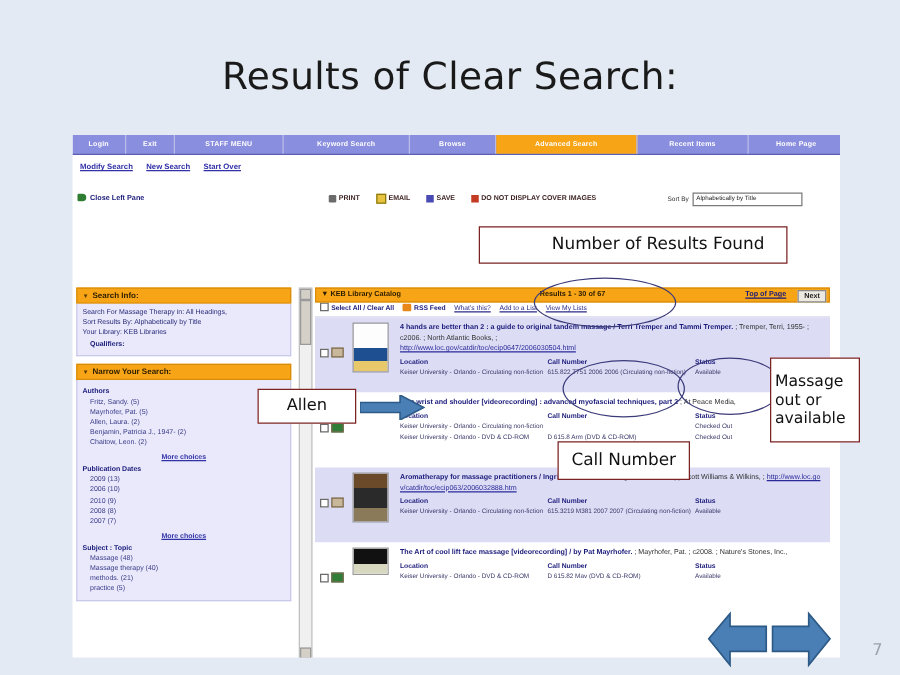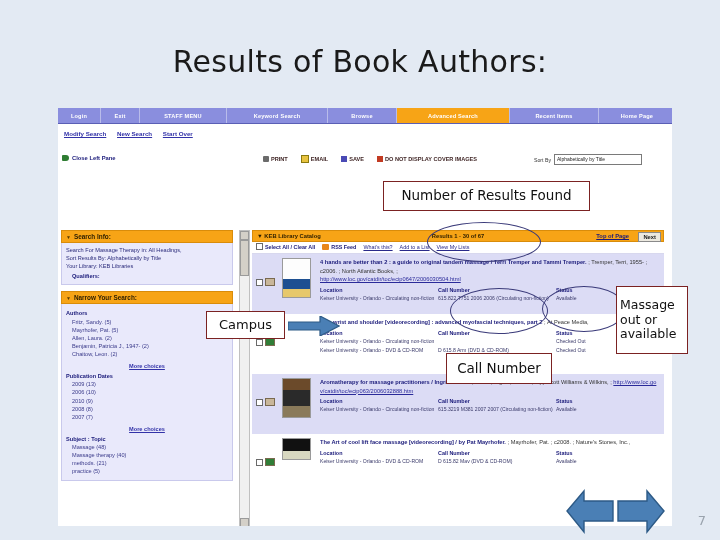--- a/index.html
+++ b/index.html
@@ -134,41 +134,41 @@
   .vals{display:flex;font-size:5.1px;color:#3a3a6a;margin-top:2px;line-height:1.4}
   .vals .c-loc,.vals .c-call,.vals .c-stat{font-weight:normal;color:#3a3a6a}
 
   
   .callout{
     position:absolute;background:#ffffff;border:1.5px solid #7b2222;
     color:#111;font-family:"DejaVu Sans", sans-serif;
     display:flex;align-items:center;justify-content:center;text-align:center;
     line-height:1.15;
   }
-  #co-results{left:383px;top:181px;width:205px;height:28px;font-size:13.5px;}
+  #co-results{left:383px;top:181px;width:205px;height:28px;font-size:13.5px;padding-left:40px;}
   #co-campus{left:206px;top:311px;width:77px;height:26px;font-size:13px;}
   #co-call{left:446px;top:353px;width:104px;height:29px;font-size:13.5px;}
   #co-checked{left:616px;top:286px;width:72px;height:68px;font-size:12.5px;justify-content:flex-start;text-align:left;padding-left:3px;box-sizing:border-box;}
 
   .ell{position:absolute;border:1.6px solid #3b3b7a;border-radius:50%;}
   #el-count{left:427px;top:222px;width:112px;height:38px;}
   #el-call{left:450px;top:288px;width:96px;height:44px;}
   #el-status{left:542px;top:286px;width:82px;height:44px;}
   .fatarrow{position:absolute;}
   .fatarrow svg{display:block}
 
   .pagenum{
     position:absolute;right:14px;bottom:12px;font-size:13px;color:#9aa3ad;
     font-family:"DejaVu Sans", sans-serif;
   }
 </style>
 </head>
 <body>
 
-<div class="slide-title">Results of Book Authors:</div>
+<div class="slide-title">Results of Clear Search:</div>
 
 <div class="shot">
 
   <div class="navbar">
     <div class="nv nv-login">Login</div>
     <div class="nv nv-exit">Exit</div>
     <div class="nv nv-staff">STAFF MENU</div>
     <div class="nv nv-keyword">Keyword Search</div>
     <div class="nv nv-browse">Browse</div>
     <div class="nv nv-adv">Advanced Search</div>
@@ -384,21 +384,21 @@
     </div>
 
   </div>
 </div>
 
 <div class="ell" id="el-count"></div>
 <div class="ell" id="el-call"></div>
 <div class="ell" id="el-status"></div>
 
 <div class="callout" id="co-results">Number of Results Found</div>
-<div class="callout" id="co-campus">Campus</div>
+<div class="callout" id="co-campus">Allen</div>
 <div class="callout" id="co-call">Call Number</div>
 <div class="callout" id="co-checked">Massage out or available</div>
 
 <div class="fatarrow" style="left:288px;top:316px;">
   <svg width="52" height="20" viewBox="0 0 52 20">
     <polygon points="0,6 32,6 32,0 51,10 32,20 32,14 0,14" fill="#4a7fb5" stroke="#2d5a86" stroke-width="1.2"></polygon>
   </svg>
 </div>
 
 <div class="fatarrow" style="left:566px;top:489px;">

